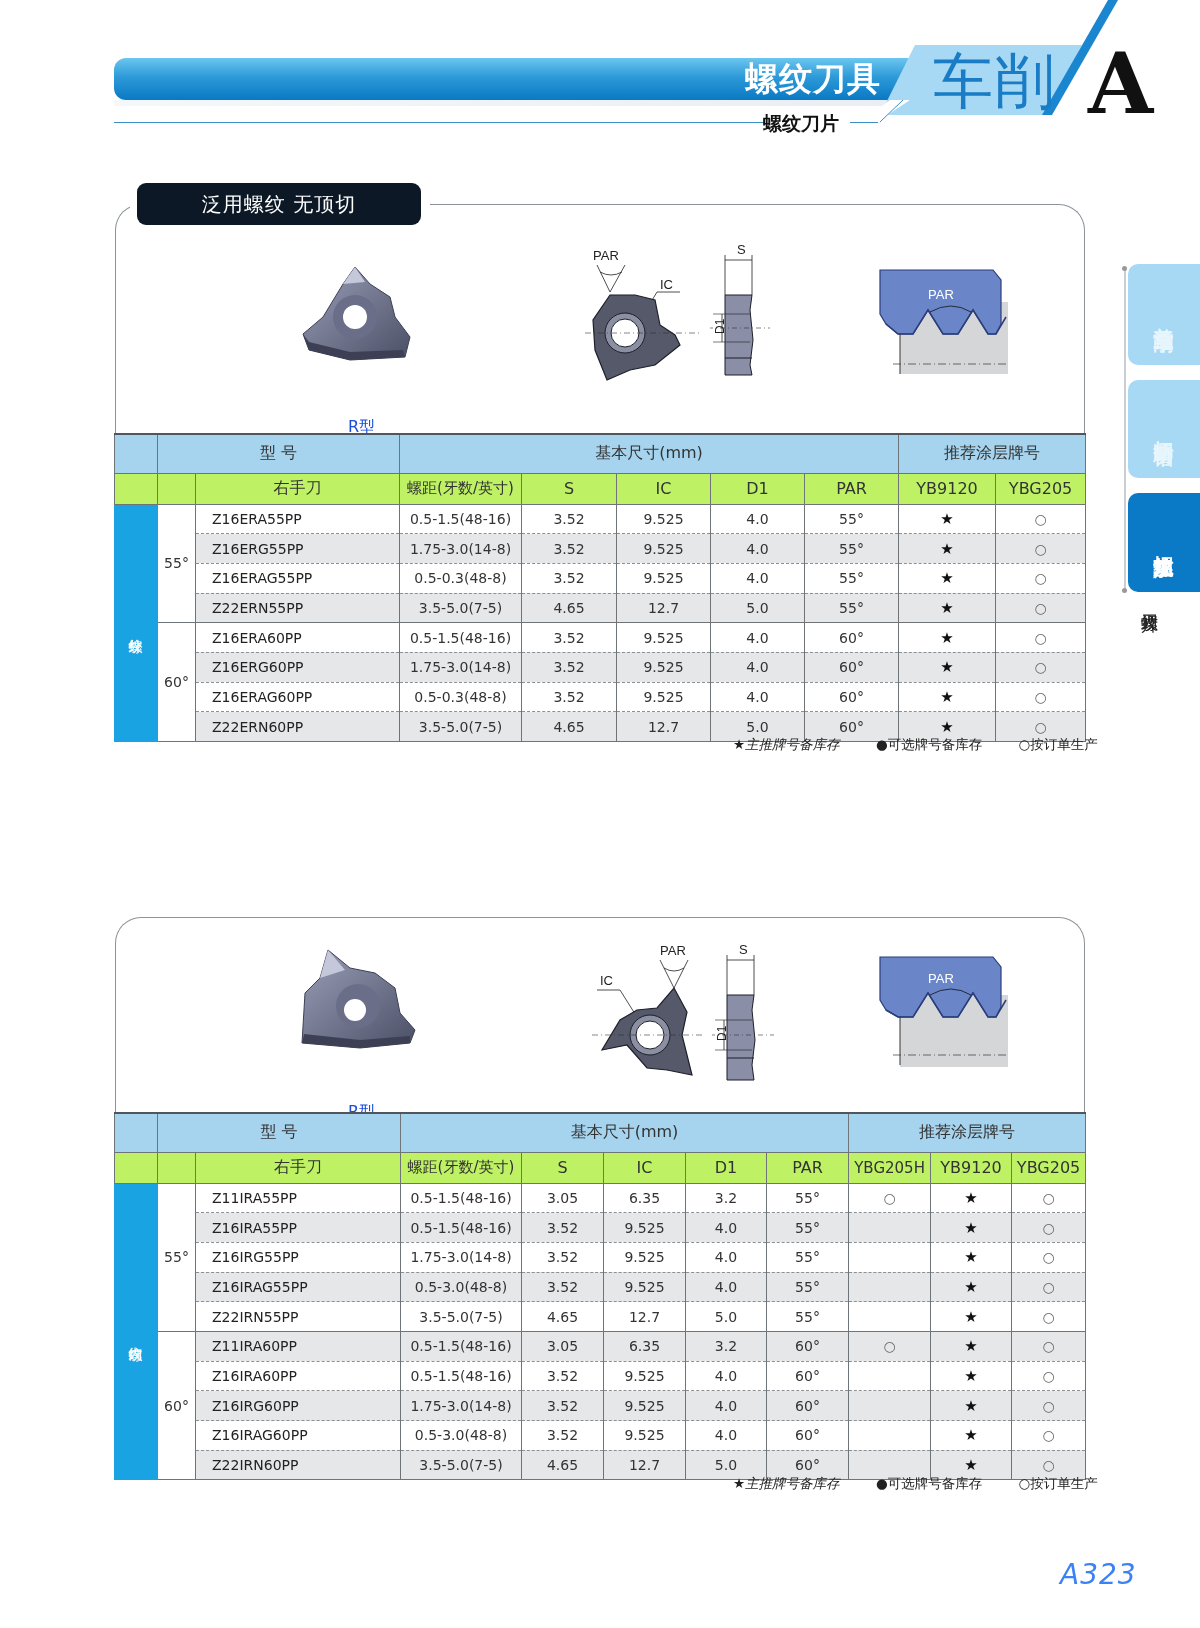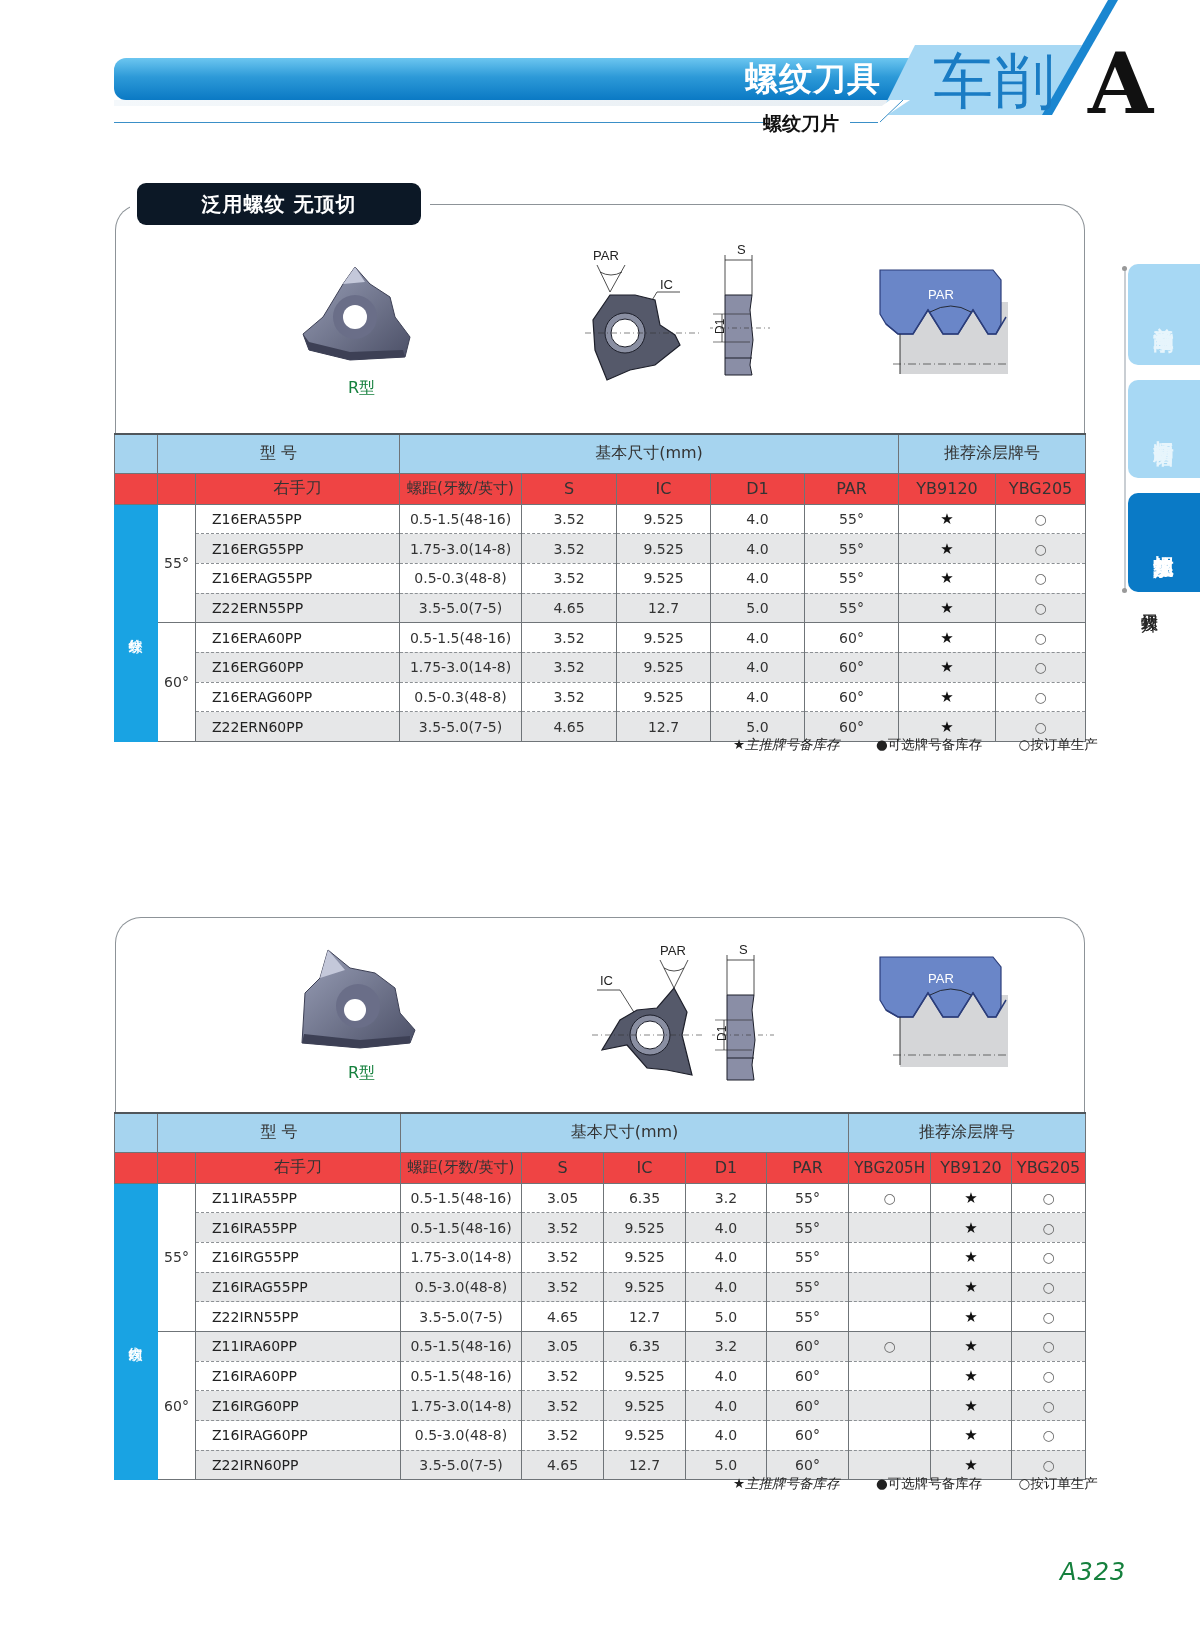--- a/index.html
+++ b/index.html
@@ -23,47 +23,47 @@
   .side-tab { position: absolute; left: 1128px; width: 72px; border-radius: 10px 0 0 10px; color: #fff;
     font-size: 20px; font-weight: bold; line-height: 22px; display: flex; align-items: center; justify-content: center; }
   .side-tab span { writing-mode: vertical-rl; letter-spacing: 2px; }
   .side-tab.inactive { background: #a7d8f4; color: #e7f5fc; }
   .side-tab.active { background: #0a7ac6; color: #fff; }
   .side-sub { position: absolute; left: 1140px; top: 600px; writing-mode: vertical-rl; font-size: 17px; color: #222; letter-spacing: 1px; line-height: 20px; }
 
   
   .panel { position: absolute; left: 115px; width: 970px; border: 1.5px solid #8d9398; border-bottom: none; border-radius: 26px 26px 0 0; }
   .panel-label { position: absolute; left: 137px; top: 183px; width: 284px; height: 42px; background: #0c1826; border-radius: 9px;
-    color: #fff; font-size: 20px; font-weight: bold; line-height: 42px; text-align: center; letter-spacing: 1px; }
+    color: #fff; font-size: 20px; font-weight: normal; line-height: 42px; text-align: center; letter-spacing: 1px; }
   .label-cover { position: absolute; background: #fff; }
 
   .photo { position: absolute; }
-  .caption { position: absolute; font-size: 16px; color: #15803d; }
+  .caption { position: absolute; font-size: 16px; color: #1d4ed8; margin-top: 39px; }
 
   
   table.spec { position: absolute; left: 114px; border-collapse: collapse; table-layout: fixed; font-size: 14px; }
   table.spec td, table.spec th { text-align: center; vertical-align: middle; padding: 0; font-weight: normal; color: #333; }
   table.spec thead tr.h1 th { background: #a6d4ef; height: 39px; font-size: 16px; border: 1px solid #6f7478; border-top: 2px solid #50565b; }
-  table.spec thead tr.h2 th { background: #ef4444; height: 31px; font-size: 16px; border: 1px solid #6f7478; }
+  table.spec thead tr.h2 th { background: #bef264; height: 31px; font-size: 16px; border: 1px solid #6f7478; }
   table.spec tbody td { height: 29.7px; border-left: 1px solid #6f7478; border-right: 1px solid #6f7478; border-bottom: 1px dashed #8c9094; font-size: 14px; }
   table.spec tbody tr.grp-end td { border-bottom: 1.5px solid #6f7478; }
   table.spec tbody tr.g td.c { background: #e6e7e8; }
   table.spec tbody tr.w td.c { background: #ffffff; }
   td.side { background: #19a3e3 !important; color: #fff !important; font-size: 16px; border: 1px solid #19a3e3 !important; }
   td.side span { display: inline-block; writing-mode: vertical-rl; line-height: 18px; }
   td.angle { background: #fff; font-weight: bold; font-size: 14px; border-bottom: 1.5px solid #6f7478 !important; }
   td.model { text-align: left !important; padding-left: 16px !important; font-weight: bold; color: #222 !important; font-size: 14px; }
   .star { font-size: 15px; color: #111; }
   .circ { font-size: 14px; color: #666; }
 
   .legend { position: absolute; font-size: 13.5px; color: #222; white-space: nowrap; }
   .legend span { margin-left: 32px; }
   .legend span:first-child { margin-left: 0; font-style: italic; }
 
-  .page-num { position: absolute; left: 1060px; top: 1558px; font-size: 24px; font-style: italic; color: #15803d; letter-spacing: 1px; }
+  .page-num { position: absolute; left: 1060px; top: 1558px; font-size: 28px; font-style: italic; color: #3b82f6; letter-spacing: 1px; }
 </style>
 </head>
 <body>
 
 <div class="hdr-bar"></div>
 <div class="hdr-bar-fade"></div>
 <div class="hdr-title">螺纹刀具</div>
 <div class="hdr-line"></div>
 <div class="hdr-line2"></div>
 <div class="hdr-sub">螺纹刀片</div>

